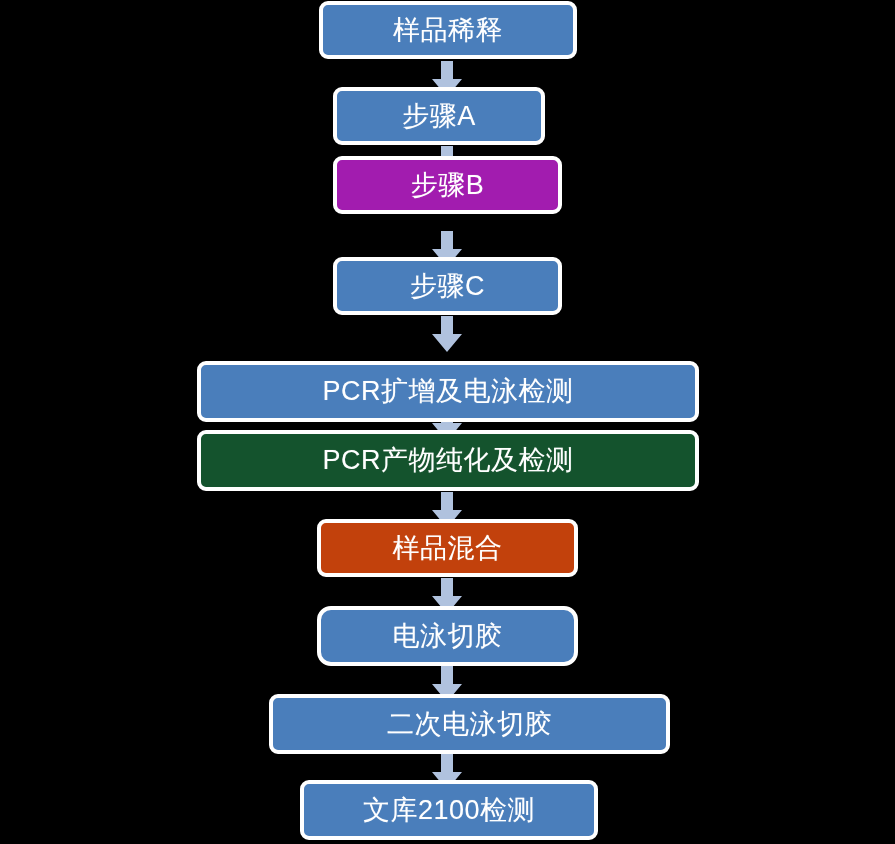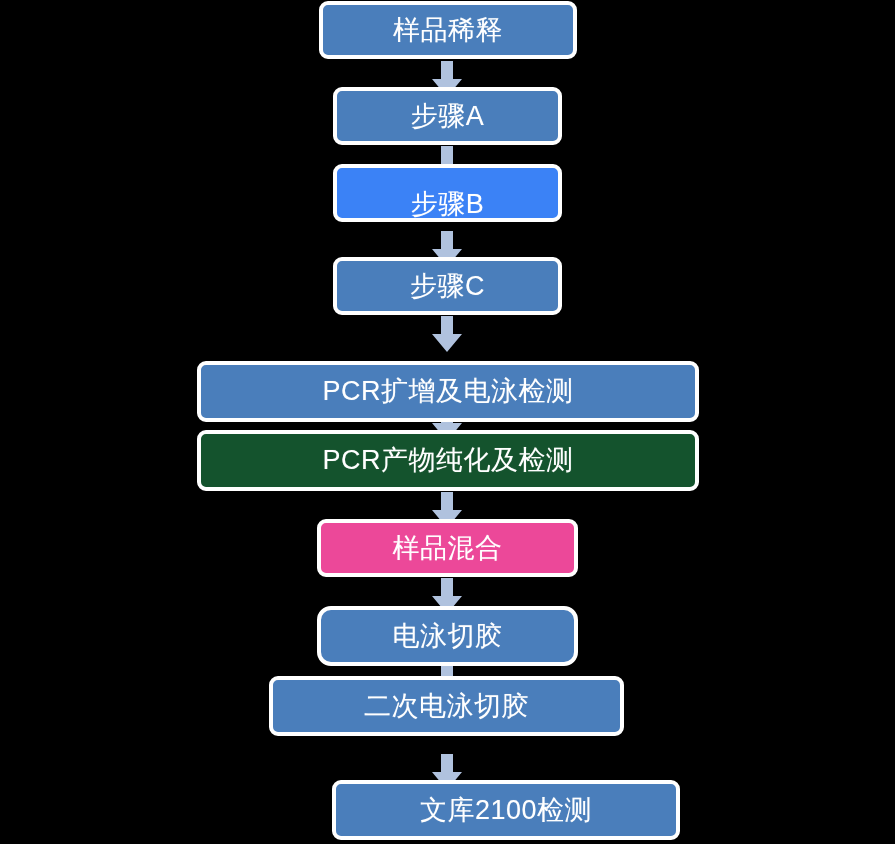--- a/index.html
+++ b/index.html
@@ -100,40 +100,40 @@
       </svg>
     </div>
     <div class="flow-arrow" style="left: 432px; top: 754px;">
       <svg class="arrow-shape" viewBox="0 0 30 36" preserveAspectRatio="none">
         <path d="M9,0 L21,0 L21,18 L30,18 L15,36 L0,18 L9,18 Z" fill="#b0c2de"></path>
       </svg>
     </div>
     <div class="flow-node" style="left: 319px; top: 1px; width: 258px; height: 58px; background: rgb(74, 126, 187); border-color: rgb(255, 255, 255);">
       <span class="node-label" style="color: rgb(255, 255, 255);">样品稀释</span>
     </div>
-    <div class="flow-node" style="left: 333px; top: 87px; width: 229px; height: 58px; background: rgb(74, 126, 187); border-color: rgb(255, 255, 255);">
+    <div class="flow-node" style="left: 333px; top: 87px; width: 212px; height: 58px; background: rgb(74, 126, 187); border-color: rgb(255, 255, 255);">
       <span class="node-label" style="color: rgb(255, 255, 255);">步骤A</span>
     </div>
-    <div class="flow-node" style="left: 333px; top: 164px; width: 229px; height: 58px; background: #3b82f6; border-color: rgb(255, 255, 255); align-items: flex-end;">
+    <div class="flow-node" style="left: 333px; top: 156px; width: 229px; height: 58px; background: #a21caf; border-color: rgb(255, 255, 255);">
       <span class="node-label" style="color: rgb(255, 255, 255);">步骤B</span>
     </div>
     <div class="flow-node" style="left: 333px; top: 257px; width: 229px; height: 58px; background: rgb(74, 126, 187); border-color: rgb(255, 255, 255);">
       <span class="node-label" style="color: rgb(255, 255, 255);">步骤C</span>
     </div>
     <div class="flow-node" style="left: 197px; top: 361px; width: 502px; height: 61px; background: rgb(74, 126, 187); border-color: rgb(255, 255, 255);">
       <span class="node-label" style="color: rgb(255, 255, 255);">PCR扩增及电泳检测</span>
     </div>
     <div class="flow-node" style="left: 197px; top: 430px; width: 502px; height: 61px; background: #14532d; border-color: rgb(255, 255, 255);">
       <span class="node-label" style="color: rgb(255, 255, 255);">PCR产物纯化及检测</span>
     </div>
-    <div class="flow-node" style="left: 317px; top: 519px; width: 261px; height: 58px; background: #ec4899; border-color: rgb(255, 255, 255);">
+    <div class="flow-node" style="left: 317px; top: 519px; width: 261px; height: 58px; background: #c2410c; border-color: rgb(255, 255, 255);">
       <span class="node-label" style="color: rgb(255, 255, 255);">样品混合</span>
     </div>
     <div class="flow-node" style="left: 317px; top: 606px; width: 261px; height: 60px; background: rgb(74, 126, 187); border-color: rgb(255, 255, 255); border-radius: 14px;">
       <span class="node-label" style="color: rgb(255, 255, 255);">电泳切胶</span>
     </div>
-    <div class="flow-node" style="left: 269px; top: 676px; width: 355px; height: 60px; background: rgb(74, 126, 187); border-color: rgb(255, 255, 255);">
+    <div class="flow-node" style="left: 269px; top: 694px; width: 401px; height: 60px; background: rgb(74, 126, 187); border-color: rgb(255, 255, 255);">
       <span class="node-label" style="color: rgb(255, 255, 255);">二次电泳切胶</span>
     </div>
-    <div class="flow-node" style="left: 300px; top: 780px; width: 348px; height: 60px; background: rgb(74, 126, 187); border-color: rgb(255, 255, 255); margin-left: 32px;">
+    <div class="flow-node" style="left: 300px; top: 780px; width: 298px; height: 60px; background: rgb(74, 126, 187); border-color: rgb(255, 255, 255);">
       <span class="node-label" style="color: rgb(255, 255, 255);">文库2100检测</span>
     </div>
   </div>
 
 </body></html>

